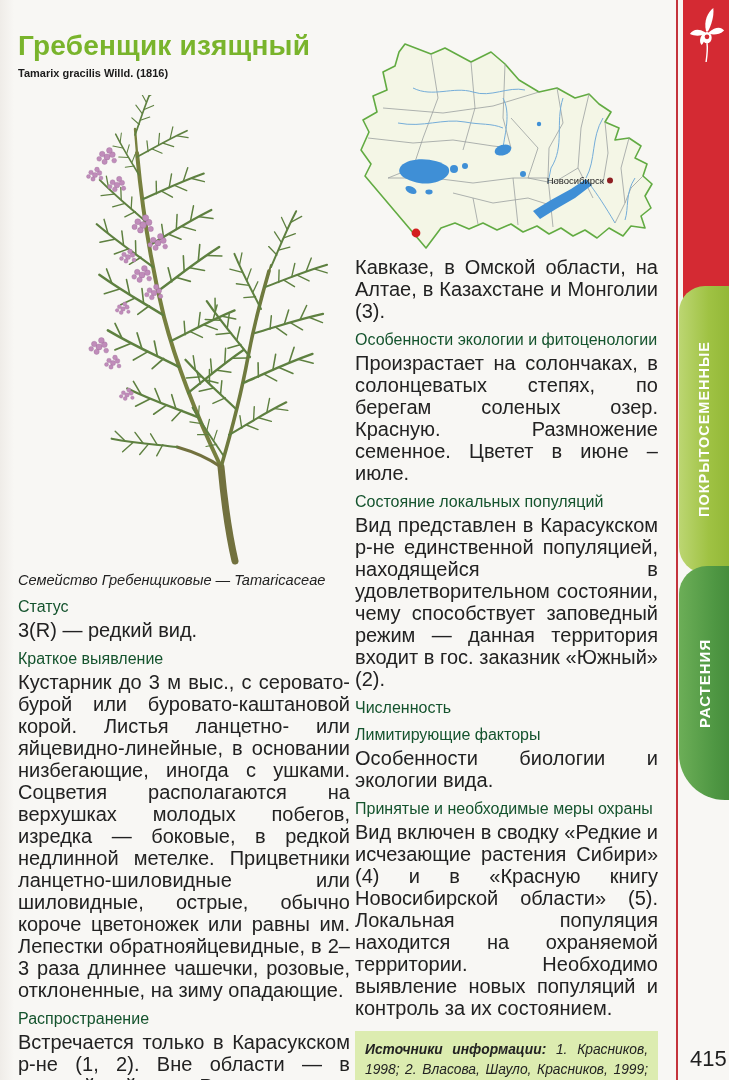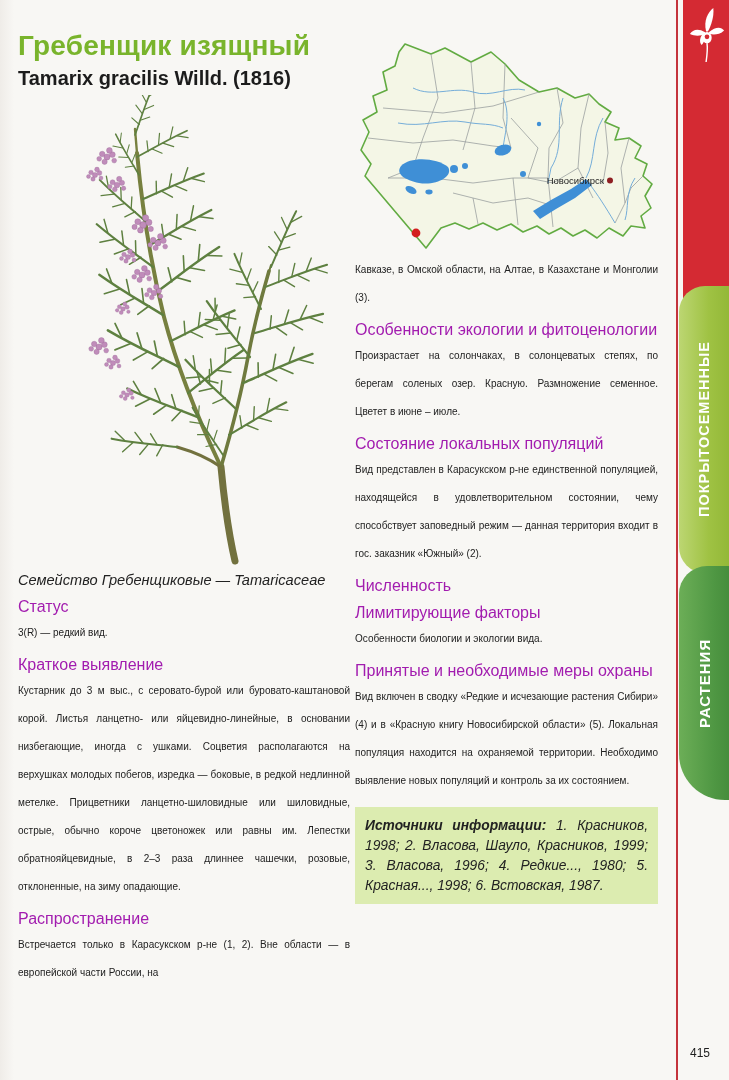--- a/index.html
+++ b/index.html
@@ -3,24 +3,24 @@
 <meta charset="utf-8">
 <style>
   html,body{margin:0;padding:0;}
   body{width:729px;height:1080px;position:relative;overflow:hidden;
        background:linear-gradient(90deg,#efece8 0,#f8f7f4 14px,#f8f7f4 100%);
        font-family:"Liberation Sans",sans-serif;color:#222;}
   .abs{position:absolute;}
 
   
   .sp-title{font-size:28px;font-weight:bold;color:#79b42c;letter-spacing:.2px;}
-  .sp-latin{font-size:20px;font-weight:bold;color:#1c1c1c;margin-top:5px;}
+  .sp-latin{font-size:11px;font-weight:bold;color:#1c1c1c;margin-top:5px;}
   .family{font-style:italic;font-size:14.6px;margin:0 0 10px 0;}
-  .sec-h{color:#a21caf;font-size:16px;margin:9px 0 3px 0;font-weight:normal;}
-  .body-p{font-size:10px;line-height:28px;text-align:justify;margin:0 0 2px 0;}
+  .sec-h{color:#14532d;font-size:16px;margin:9px 0 3px 0;font-weight:normal;}
+  .body-p{font-size:20px;line-height:22px;text-align:justify;margin:0 0 2px 0;}
   .col-left{left:18px;top:572px;width:332px;}
   .col-right{left:355px;top:256px;width:303px;}
 
   
   .sources{margin-top:12px;background:#dcecb0;padding:9px 10px 8px 10px;
            font-style:italic;font-size:13.8px;line-height:20px;text-align:justify;}
   .sources b{font-weight:bold;}
 
   
   .rule-red{left:676px;top:0;width:2px;height:1080px;background:#c4343c;}
@@ -30,21 +30,21 @@
               background:linear-gradient(90deg,#bcd672 0,#9fc243 60%,#93b838 100%);}
   .band-dark{left:679px;top:566px;width:50px;height:234px;
              border-radius:28px 0 0 46px;
              background:linear-gradient(90deg,#6cae57 0,#4f9743 70%,#468d3c 100%);}
   .vtext{writing-mode:vertical-rl;transform:rotate(180deg);
          color:#fff;font-weight:bold;letter-spacing:1px;
          position:absolute;left:0;top:0;width:100%;height:100%;
          display:flex;align-items:center;justify-content:center;}
   .band-light .vtext{font-size:14.5px;}
   .band-dark .vtext{font-size:15px;}
-  .page-num{left:690px;top:1046px;font-size:12px;color:#1e1e1e;}
+  .page-num{left:690px;top:1046px;font-size:22px;color:#1e1e1e;}
 </style>
 </head>
 <body>
 
 <div class="abs" style="left:18px;top:30px;width:330px;">
   <div class="sp-title">Гребенщик изящный</div>
   <div class="sp-latin">Tamarix gracilis Willd. (1816)</div>
 </div>
 
 <div class="abs" style="left:353px;top:28px;text-align:right;">

